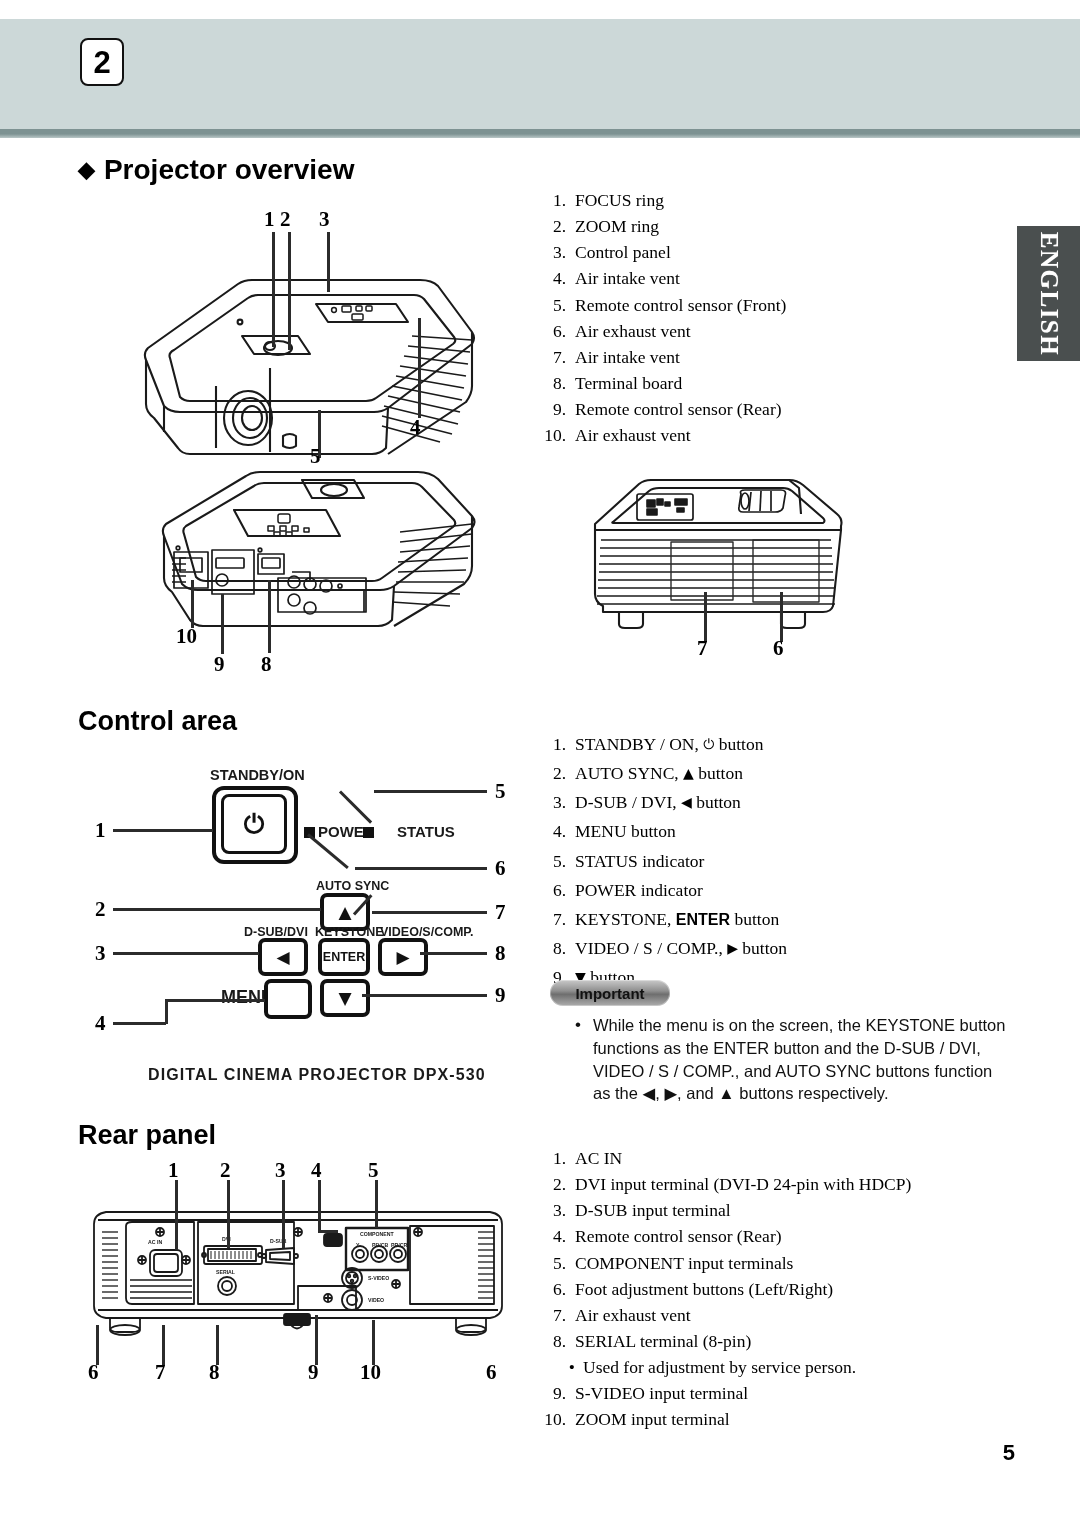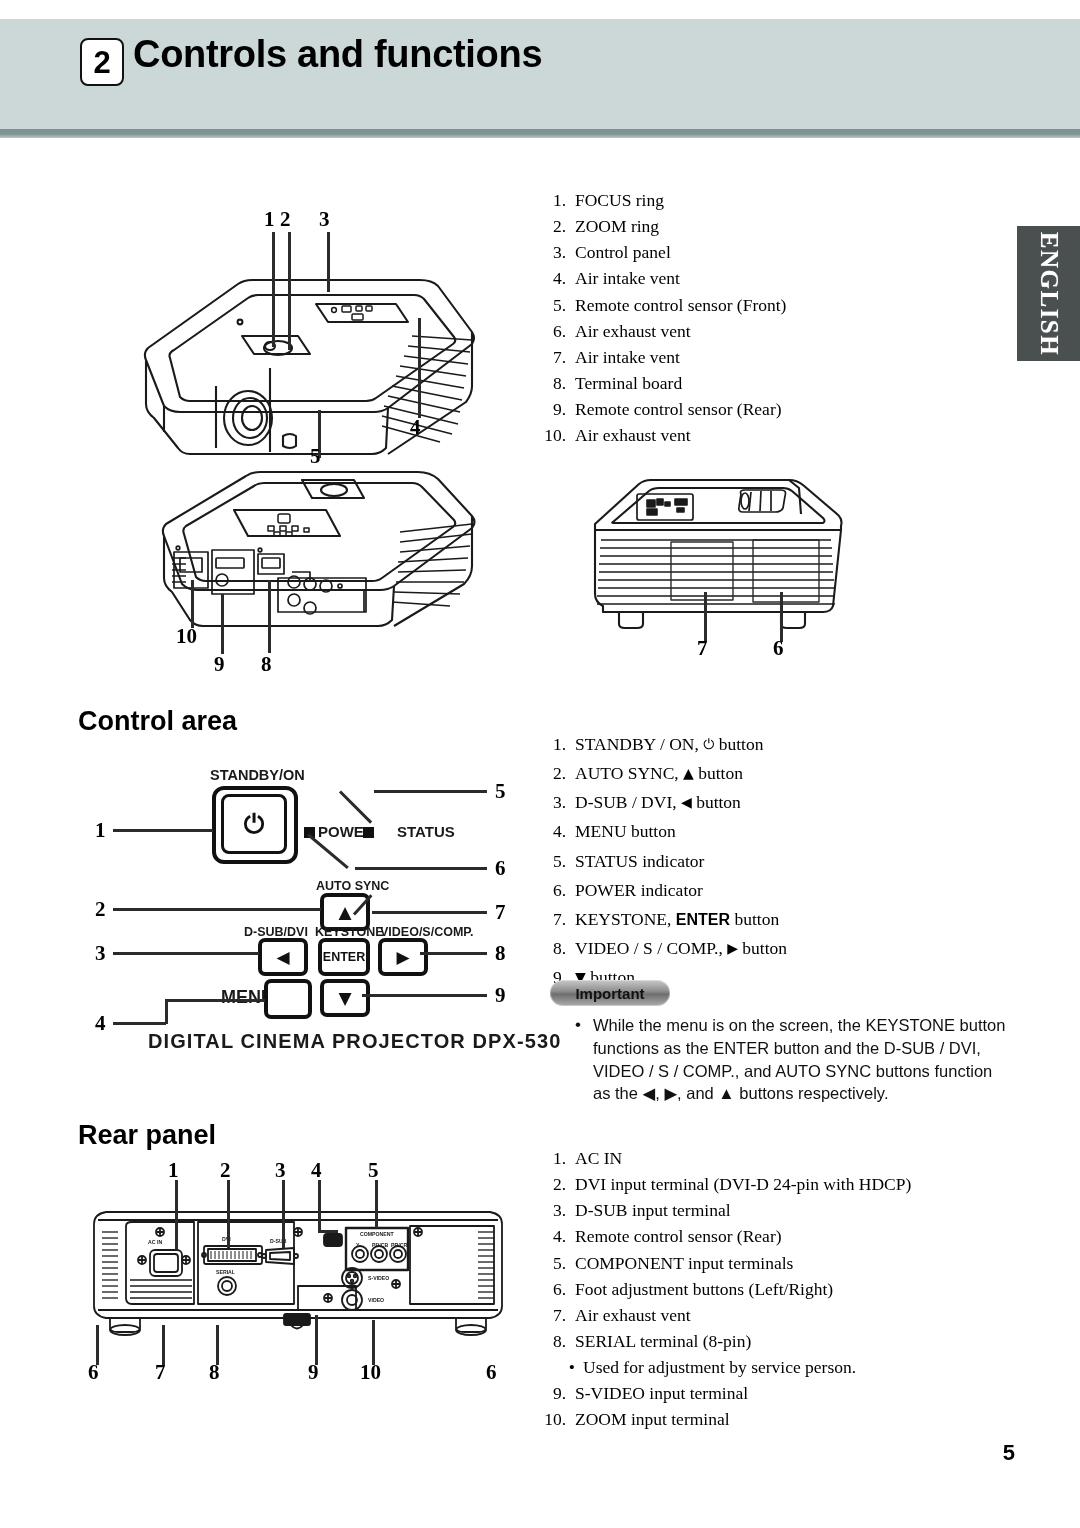--- a/index.html
+++ b/index.html
@@ -114,40 +114,42 @@
     position:absolute;font-family:"Liberation Sans",sans-serif;font-weight:bold;
     color:#1a1a1a;white-space:nowrap;
   }
   .btn-sq{
     position:absolute;border:4px solid #111;border-radius:7px;background:#fff;
     display:flex;align-items:center;justify-content:center;
     font-family:"Liberation Sans",sans-serif;font-weight:bold;color:#111;
   }
   .led{position:absolute;width:11px;height:11px;background:#111;}
   .model-line{
-    position:absolute;left:148px;top:1030px;
-    font-family:"Liberation Sans",sans-serif;font-weight:bold;font-size:20px;
+    position:absolute;left:148px;top:1066px;
+    font-family:"Liberation Sans",sans-serif;font-weight:bold;font-size:16px;
     letter-spacing:1.1px;color:#1a1a1a;white-space:nowrap;
   }
   .tri{font-family:"DejaVu Sans",sans-serif;}
 </style>
 </head>
 <body>
 
 <div class="page">
 
   <div class="banner"></div>
   <div class="banner-rule"></div>
   <div class="chap-num">2</div>
-  <div class="chap-title">Controls and functions</div>
 
   <div class="lang-tab">
     <span>ENGLISH</span>
   </div>
 
+  <div class="h-overview">
+    <span class="dia">◆</span><span>Projector overview</span>
+  </div>
   <div class="h-sub" id="h-control">Control area</div>
   <div class="h-sub" id="h-rear">Rear panel</div>
 
   <svg class="fig" style="left:120px;top:236px;" width="380" height="250" viewBox="0 0 380 250">
     <g fill="none" stroke="#1a1a1a" stroke-width="2.1" stroke-linejoin="round">
 
       <path d="M28 112 L118 48 Q124 44 132 44 L300 44 Q312 44 318 50 L352 96 Q356 102 352 108 L268 172 Q262 176 254 176 L60 176 Q50 176 44 170 L26 124 Q23 117 28 112 Z"></path>
 
       <path d="M54 114 L128 62 Q132 59 138 59 L294 59 Q300 59 304 63 L334 101 Q337 105 333 108 L256 162 Q252 165 246 165 L70 165 Q64 165 60 161 L50 122 Q48 117 54 114 Z"></path>
 

